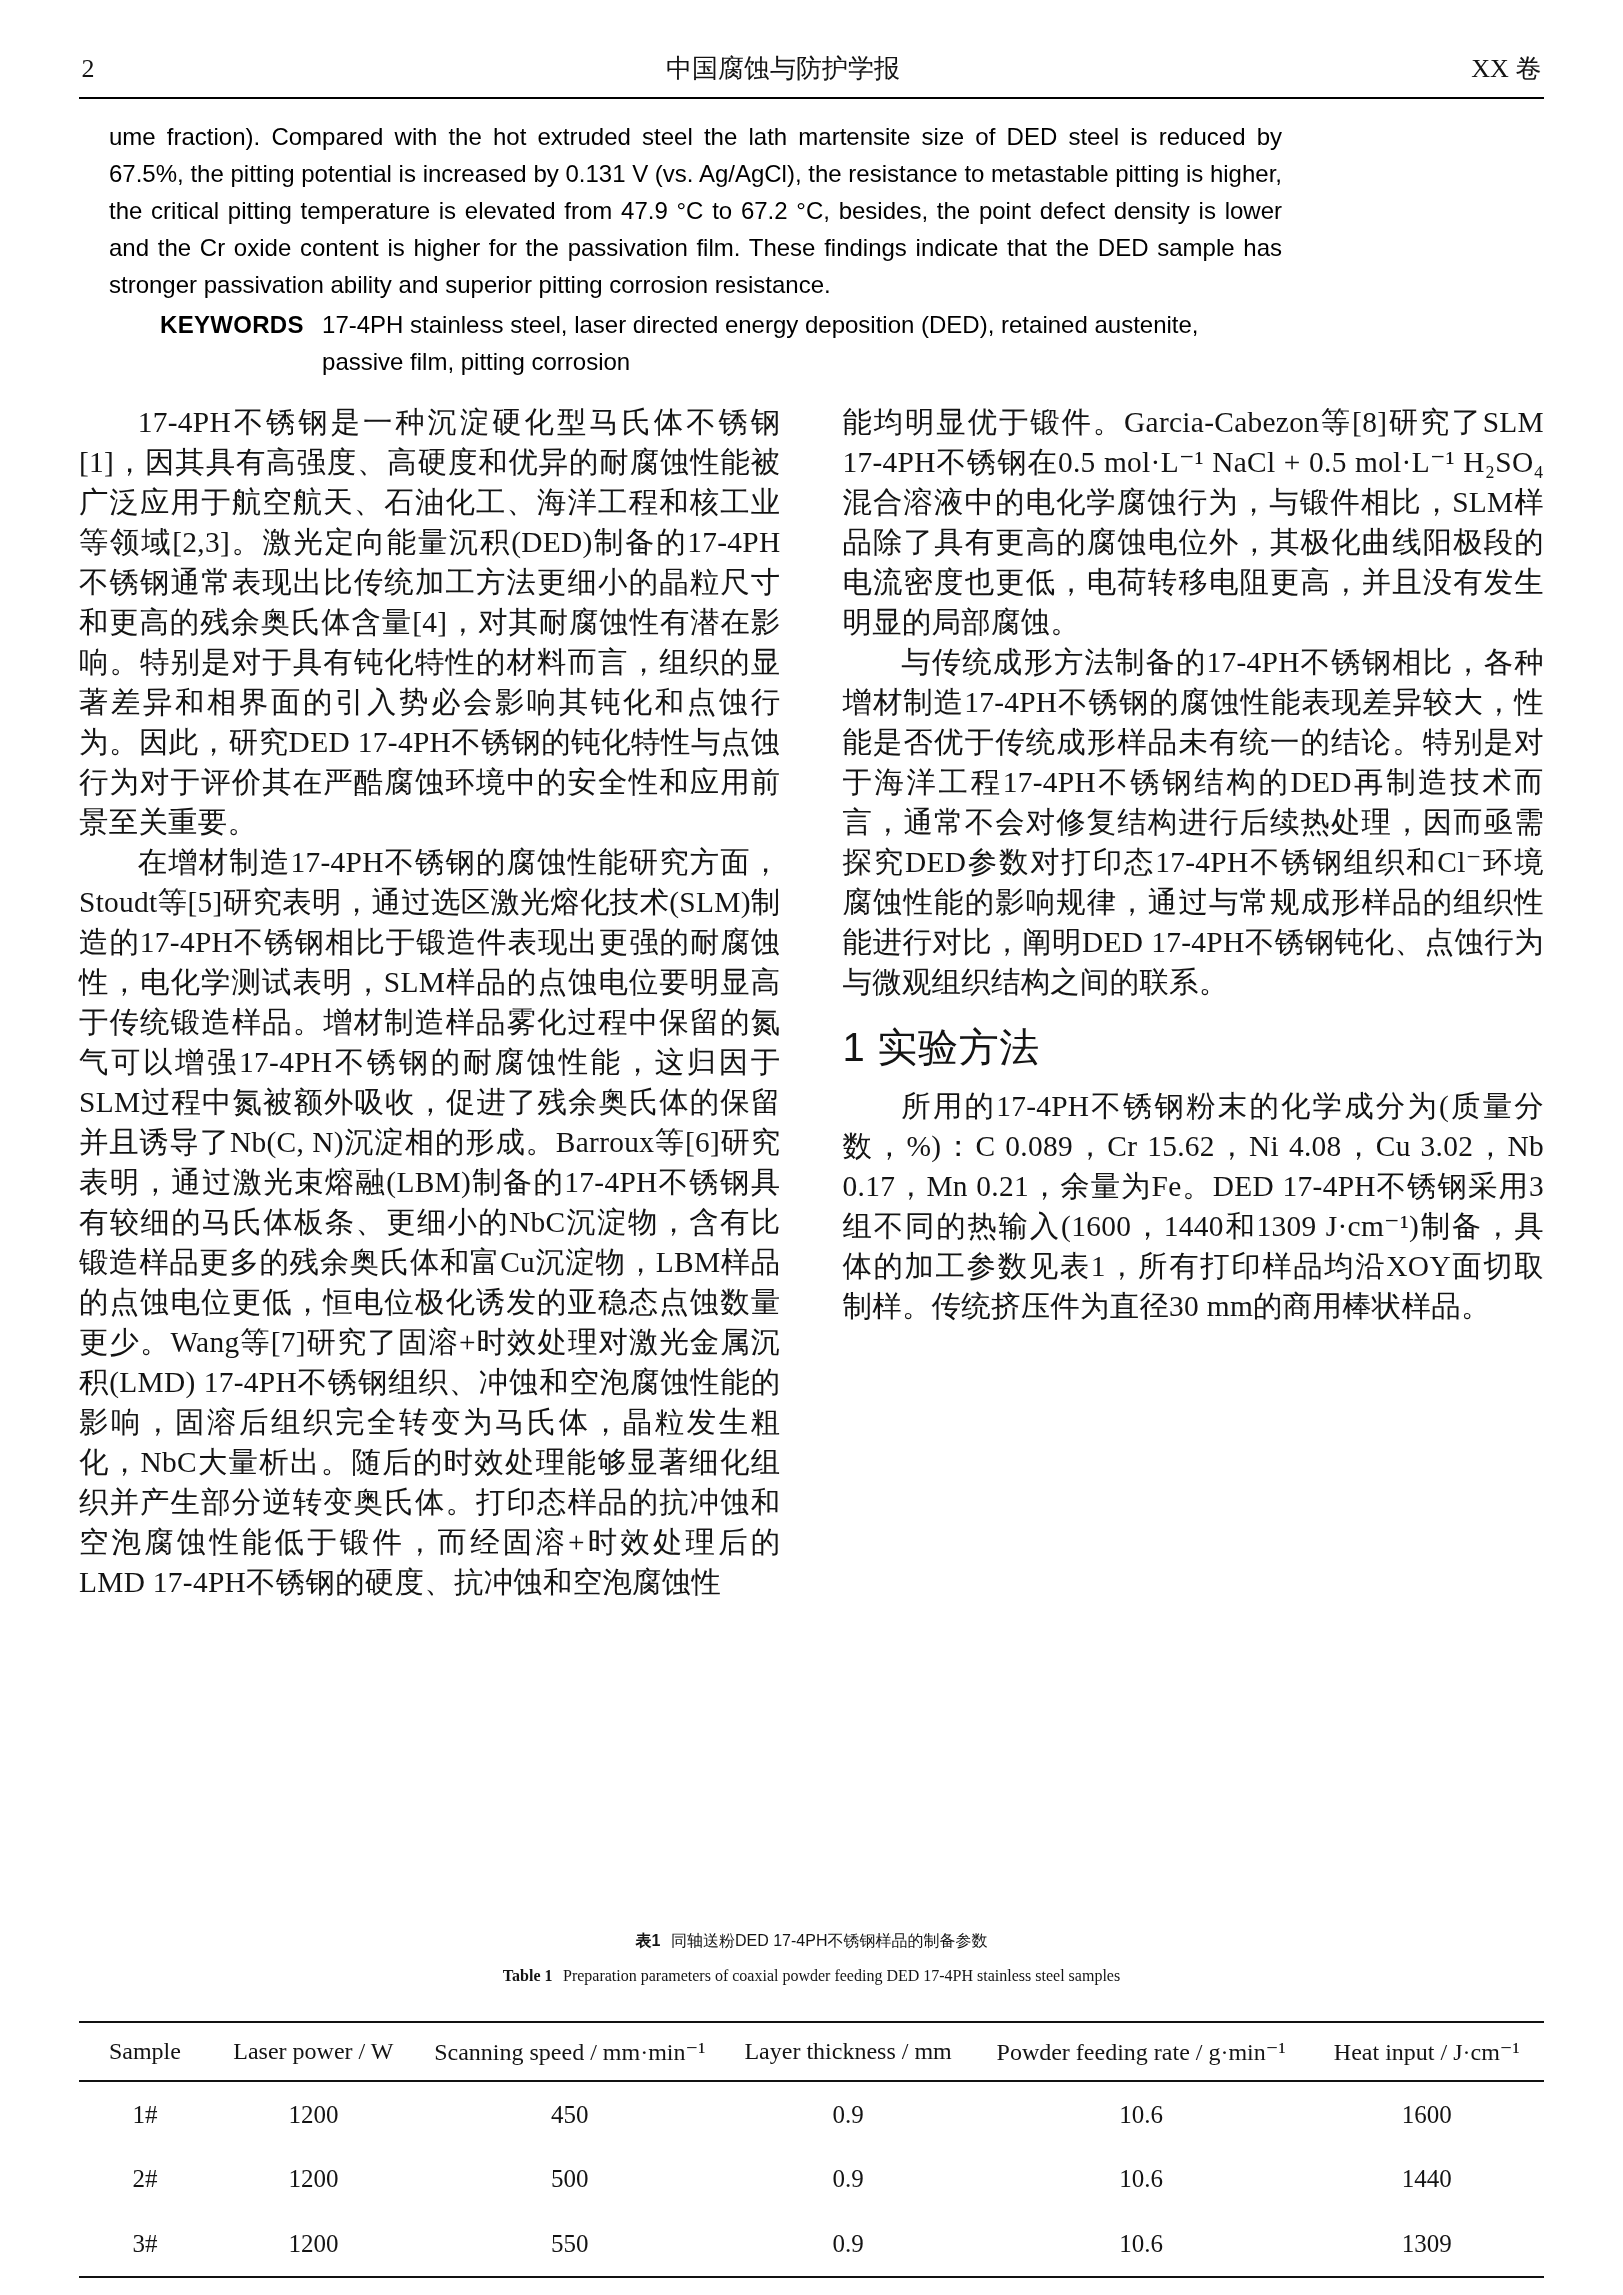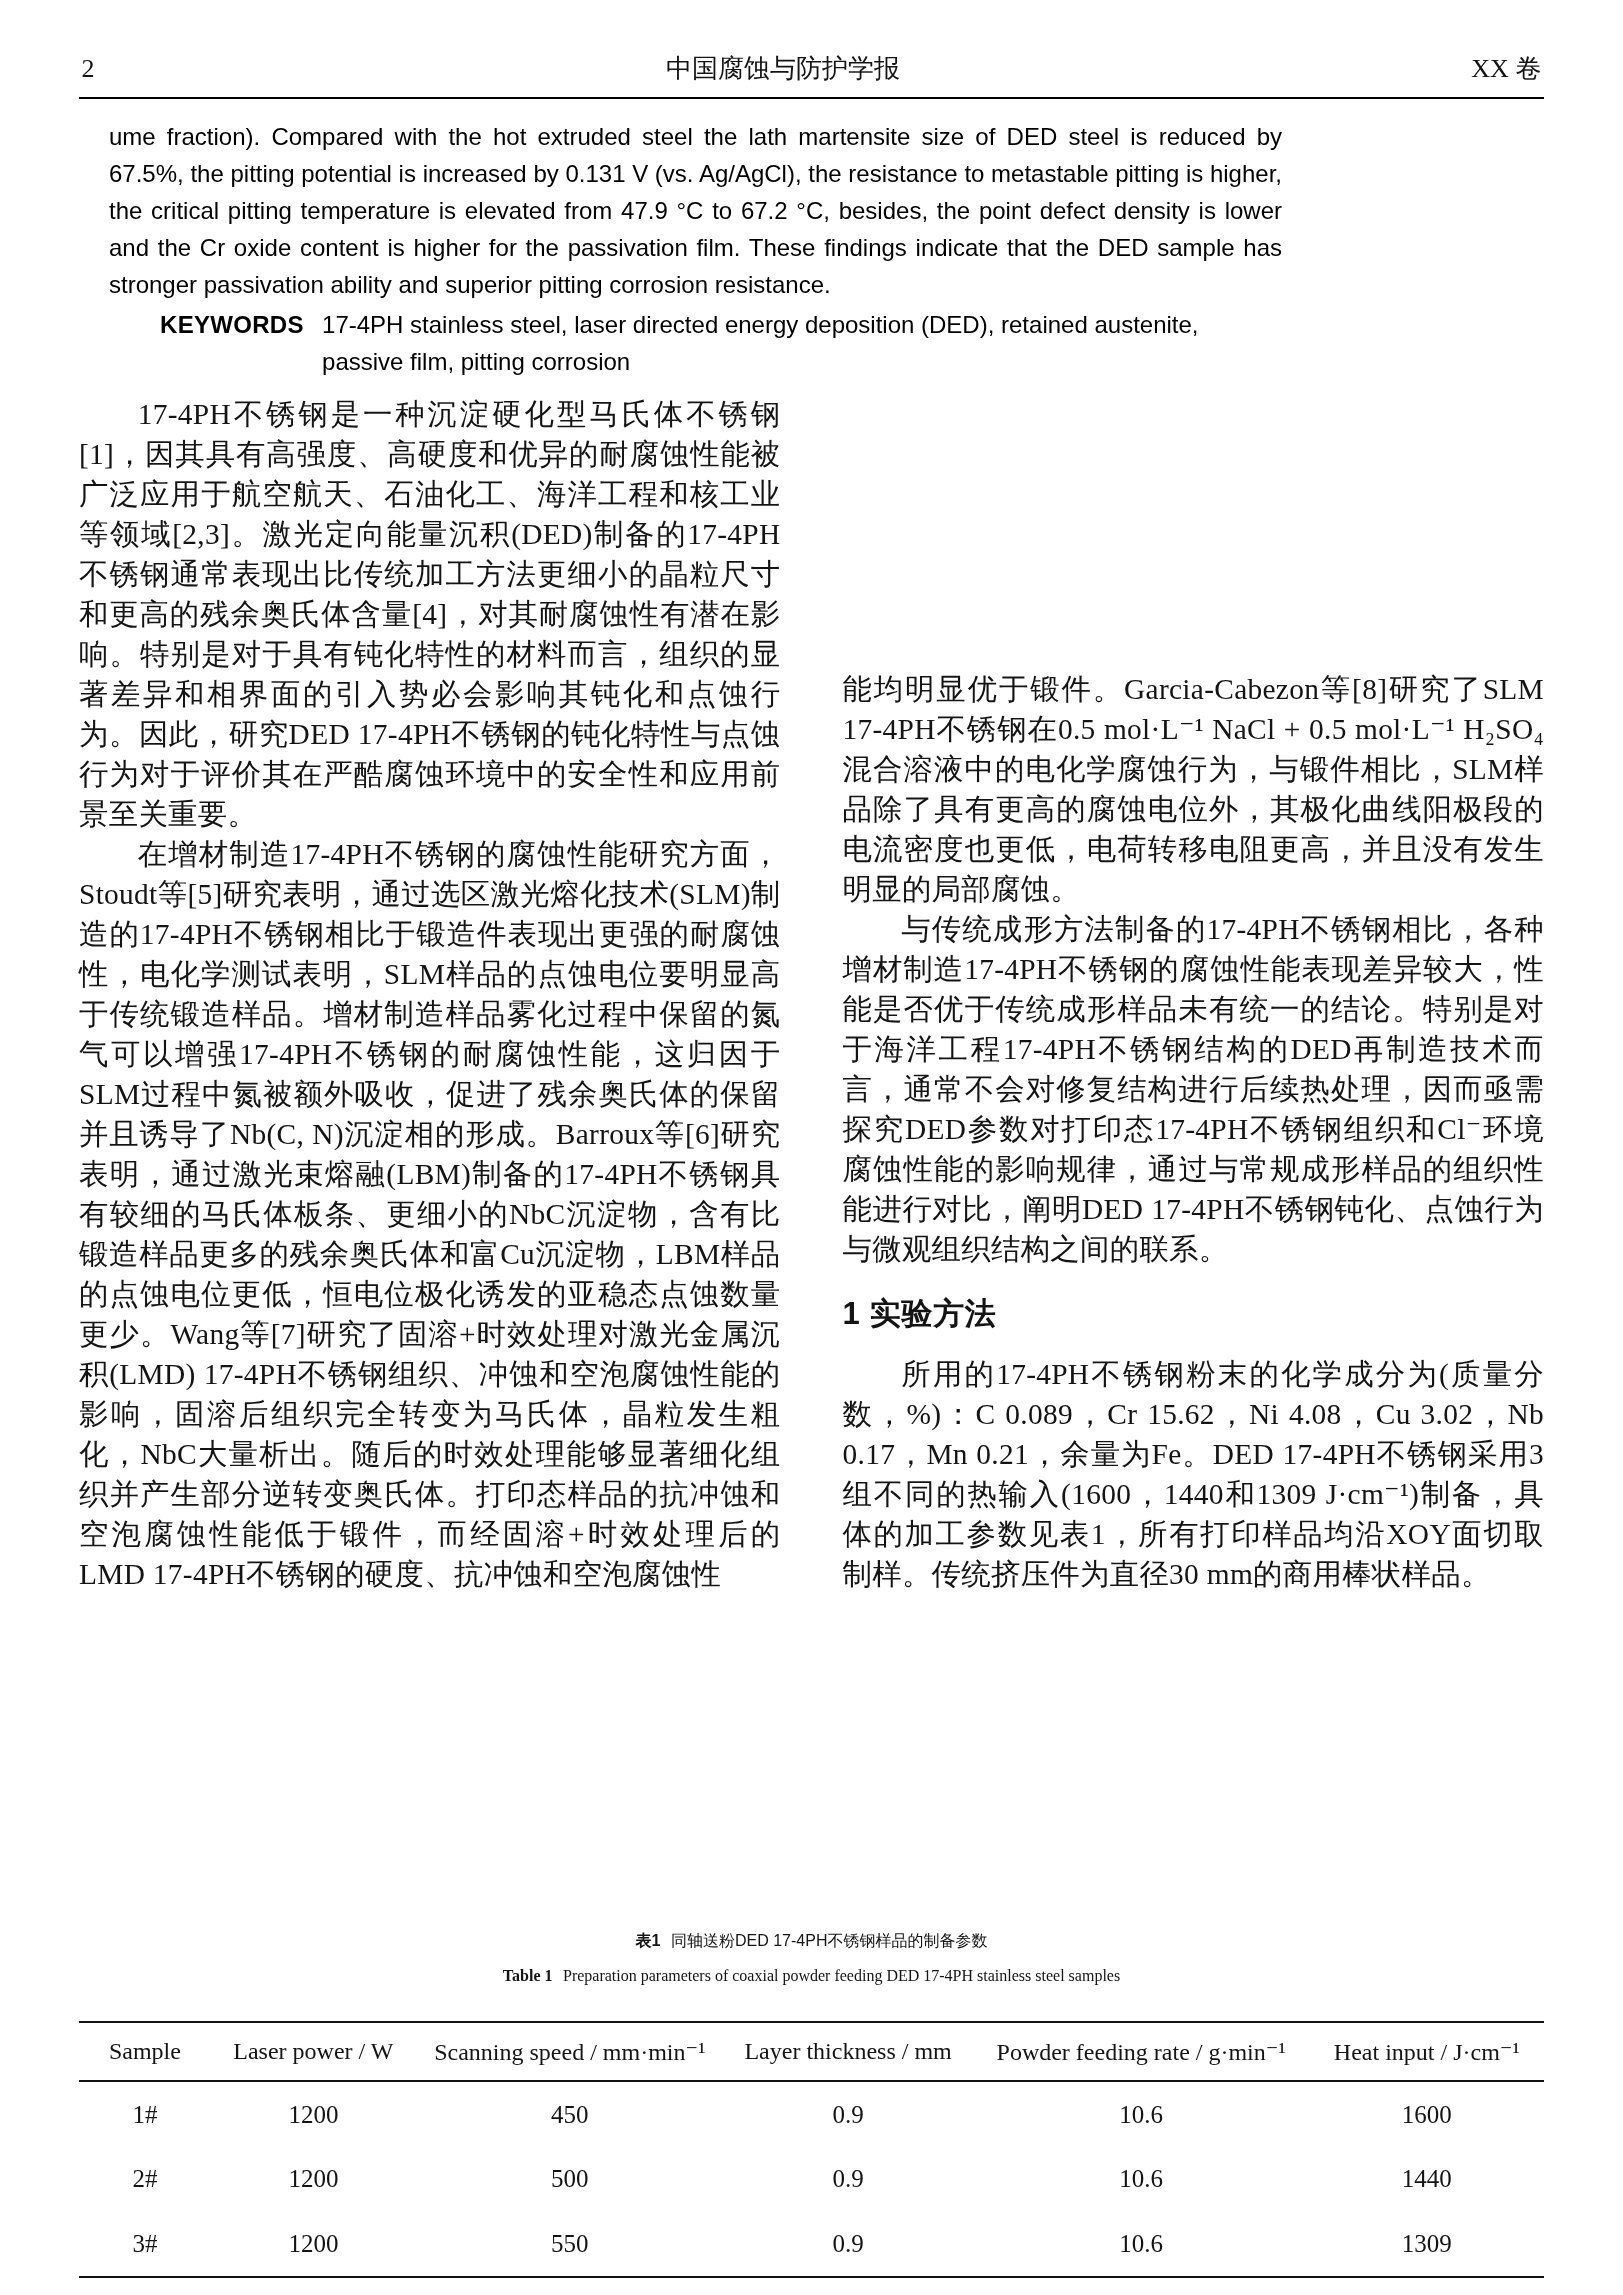--- a/index.html
+++ b/index.html
@@ -38,34 +38,33 @@
   }
   .abstract-text { text-align: justify; }
   .keywords { display: flex; margin: 2.6px 0 0 51px; }
   .kw-label { font-weight: bold; white-space: nowrap; margin-right: 18.3px; letter-spacing: 0.3px; }
   .kw-text { max-width: 949px; }
 
   
   .columns {
     display: flex;
     gap: 62px;
-    margin-top: 14px;
+    margin-top: 22px;
     font-size: 29.4px;
     line-height: 40px;
     letter-spacing: 0.3px;
     text-align: justify;
-    align-items: flex-end;
   }
   .col { width: 711px; }
   .para { text-align: justify; }
   .para.indent { text-indent: 2em; }
   .section-heading {
     font-family: "Liberation Sans", "DejaVu Sans", sans-serif;
-    font-size: 31px;
-    font-weight: 700;
+    font-size: 40px;
+    font-weight: 400;
     margin: 25px 0 19.6px 0;
     letter-spacing: 0.7px;
     text-align: left;
   }
 
   
   .table-block { margin-top: auto; padding-top: 19.6px; }
   .caption { text-align: center; font-size: 16px; line-height: 33px; }
   .caption-zh { font-family: "Liberation Sans", "DejaVu Sans", sans-serif; }
   .caption-en { margin-top: 2px; }

